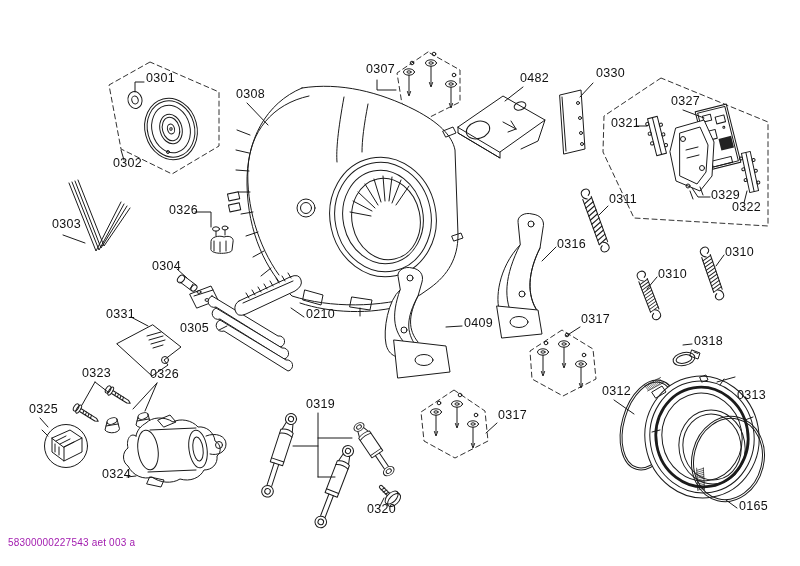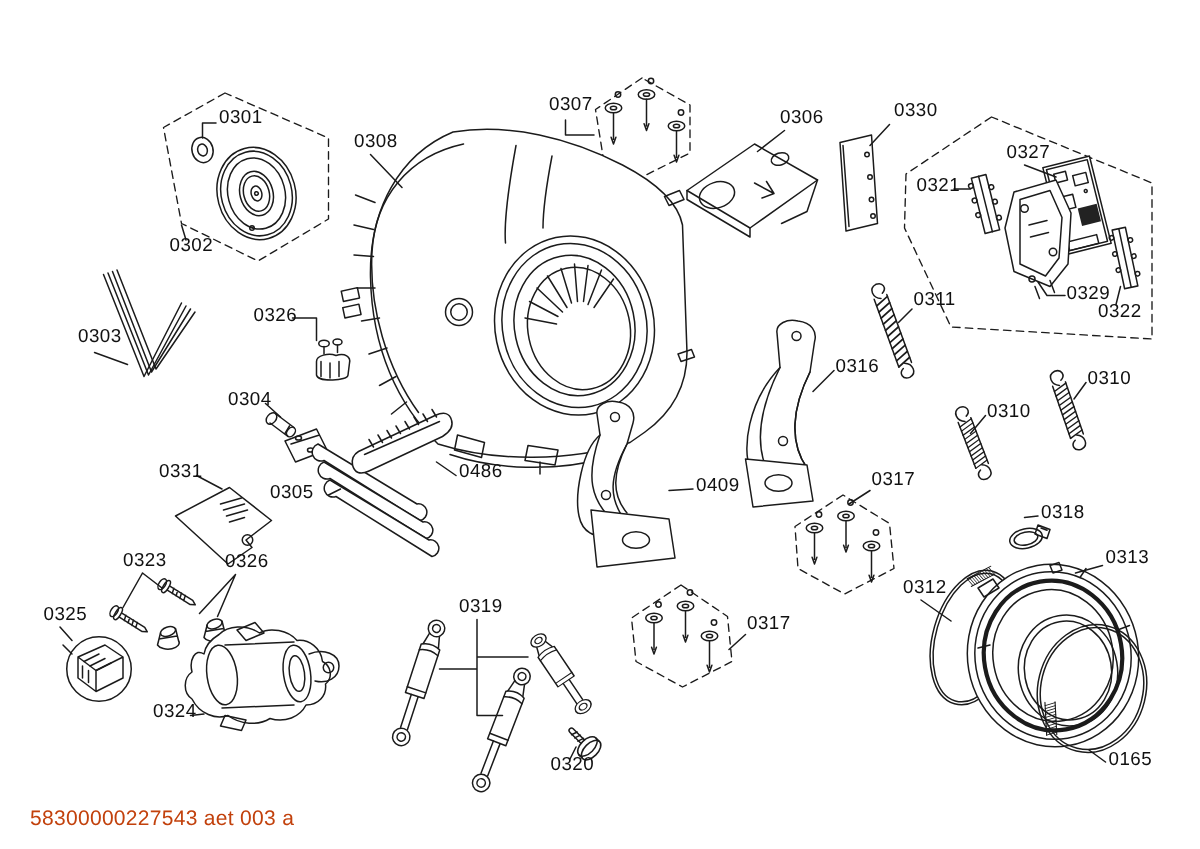--- a/index.html
+++ b/index.html
@@ -6,21 +6,21 @@
   .stage{position:relative;width:800px;height:566px;background:#fff;overflow:hidden;
          font-family:"Liberation Sans",sans-serif;}
   .stage svg{position:absolute;left:0;top:0;}
   svg path,svg ellipse,svg circle,svg line,svg rect,svg polyline,svg polygon{
     stroke:#1b1b1b;fill:none;stroke-width:1;stroke-linecap:round;stroke-linejoin:round;}
   svg .sf{fill:#fff;}
   svg .th{stroke-width:2.8;}
   svg .d{stroke-dasharray:5 3.5;stroke-width:0.9;}
   svg .dk{fill:#222;stroke:none;}
   .lbl{position:absolute;font-size:12.5px;color:#111;white-space:nowrap;letter-spacing:.3px;}
-  .doc{position:absolute;left:20px;top:537px;font-size:14px;color:#c2410c;letter-spacing:.2px;}
+  .doc{position:absolute;left:8px;top:537px;font-size:10px;color:#a21caf;letter-spacing:.2px;}
 </style>
 </head>
 <body>
 
 <div class="stage">
 
 <svg width="800" height="566" viewBox="0 0 800 566">
   <defs>
     <g id="kscr">
       <circle cx="3" cy="-9" r="1.8"></circle>
@@ -357,29 +357,29 @@
              M593,83 L580,97
              M131,317 L148,326"></path>
   </g>
 </svg>
 
 <div class="lbl" style="left:146px;top:71px">0301</div>
 <div class="lbl" style="left:113px;top:156px">0302</div>
 <div class="lbl" style="left:52px;top:217px">0303</div>
 <div class="lbl" style="left:152px;top:259px">0304</div>
 <div class="lbl" style="left:180px;top:321px">0305</div>
-<div class="lbl" style="left:520px;top:71px">0306</div>
+<div class="lbl" style="left:520px;top:71px">0482</div>
 <div class="lbl" style="left:366px;top:62px">0307</div>
 <div class="lbl" style="left:236px;top:87px">0308</div>
-<div class="lbl" style="left:306px;top:307px">0486</div>
+<div class="lbl" style="left:306px;top:307px">0210</div>
 <div class="lbl" style="left:658px;top:267px">0310</div>
 <div class="lbl" style="left:725px;top:245px">0310</div>
 <div class="lbl" style="left:609px;top:192px">0311</div>
 <div class="lbl" style="left:602px;top:384px">0312</div>
-<div class="lbl" style="left:737px;top:364px">0313</div>
+<div class="lbl" style="left:737px;top:388px">0313</div>
 <div class="lbl" style="left:739px;top:499px">0165</div>
 <div class="lbl" style="left:464px;top:316px">0409</div>
 <div class="lbl" style="left:557px;top:237px">0316</div>
 <div class="lbl" style="left:581px;top:312px">0317</div>
 <div class="lbl" style="left:498px;top:408px">0317</div>
 <div class="lbl" style="left:694px;top:334px">0318</div>
 <div class="lbl" style="left:306px;top:397px">0319</div>
 <div class="lbl" style="left:367px;top:502px">0320</div>
 <div class="lbl" style="left:611px;top:116px">0321</div>
 <div class="lbl" style="left:732px;top:200px">0322</div>

